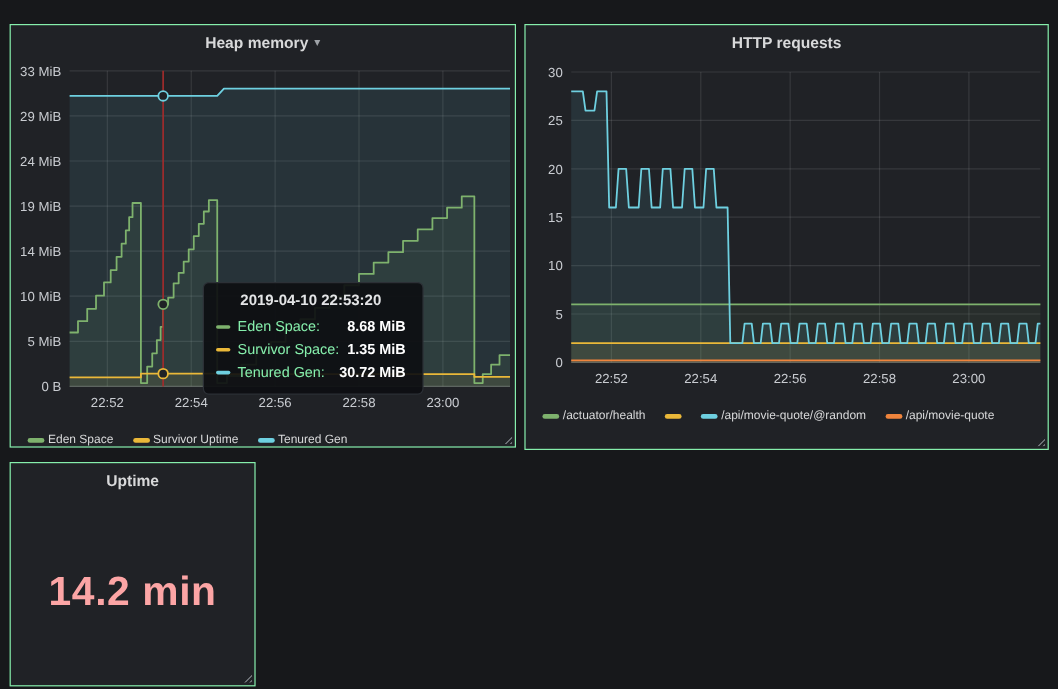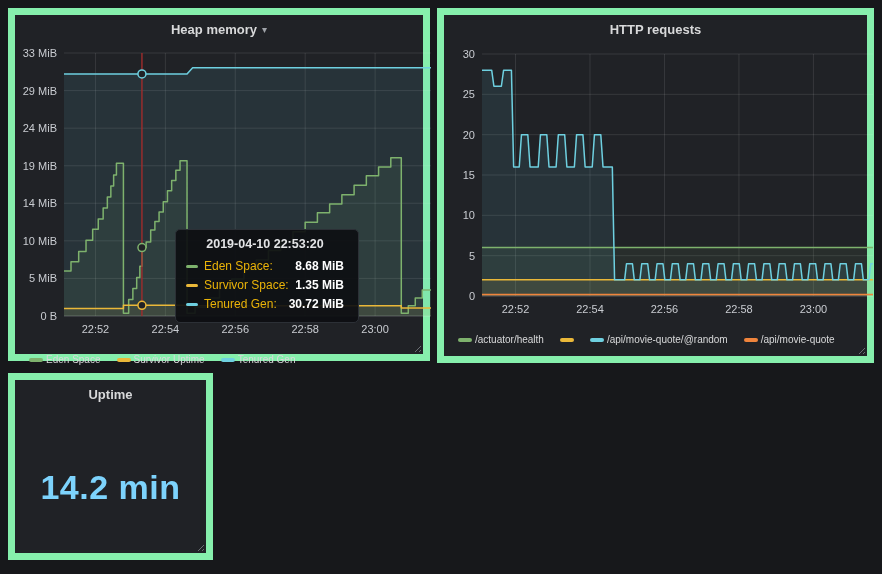--- a/index.html
+++ b/index.html
@@ -7,21 +7,22 @@
   body {
     background: #17181b;
     font-family: "Liberation Sans", sans-serif;
     position: relative;
     overflow: hidden;
     color: #d8d9da;
   }
   .panel {
     position: absolute;
     background: #202226;
-    border: 7px solid #86efac;
+    border: 1px solid #86efac;
+    margin-top: 12px;
   }
   .panel-header {
     height: 28px;
     display: flex;
     align-items: center;
     justify-content: center;
     gap: 5px;
     cursor: pointer;
   }
   .panel-title {
@@ -82,21 +83,21 @@
     margin-bottom: 6px;
     font-size: 12.5px;
   }
   .tooltip-row {
     display: flex;
     align-items: center;
     gap: 6px;
     line-height: 19px;
   }
   .tooltip-row .swatch { width: 12px; height: 3px; }
-  .tooltip-label { flex: 1; color: #eab308; }
+  .tooltip-label { flex: 1; color: #86efac; }
   .tooltip-value { font-weight: 700; color: #ffffff; }
   .resize-handle {
     position: absolute;
     right: 2px;
     bottom: 2px;
     width: 9px;
     height: 9px;
     clip-path: polygon(100% 0, 100% 100%, 0 100%);
     background: repeating-linear-gradient(135deg, transparent 0 2px, #6b6f74 2px 3px);
     cursor: nwse-resize;
@@ -107,21 +108,21 @@
   #panel-uptime { left: 8px;   top: 373px; width: 205px; height: 187px; }
   .uptime-body {
     height: 159px;
     display: flex;
     align-items: center;
     justify-content: center;
   }
   .uptime-value {
     font-size: 34px;
     font-weight: 700;
-    color: #7dd3fc;
+    color: #fca5a5;
     letter-spacing: 0.5px;
   }
 </style>
 </head>
 <body>
 
 <div class="panel" id="panel-heap">
   <div class="panel-header">
     <span class="panel-title">Heap memory</span>
     <span class="caret">▾</span>

